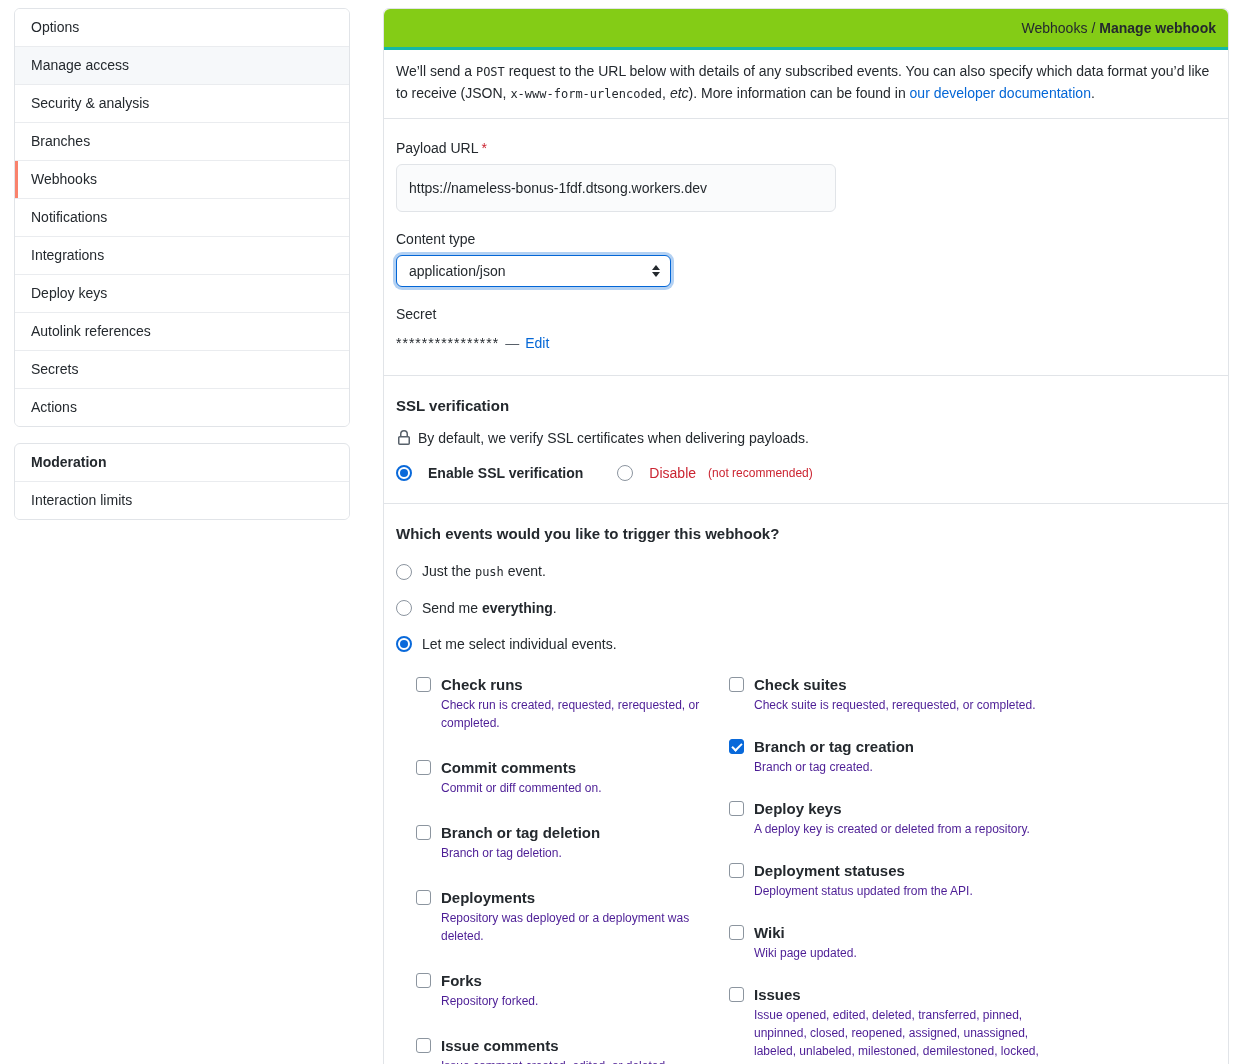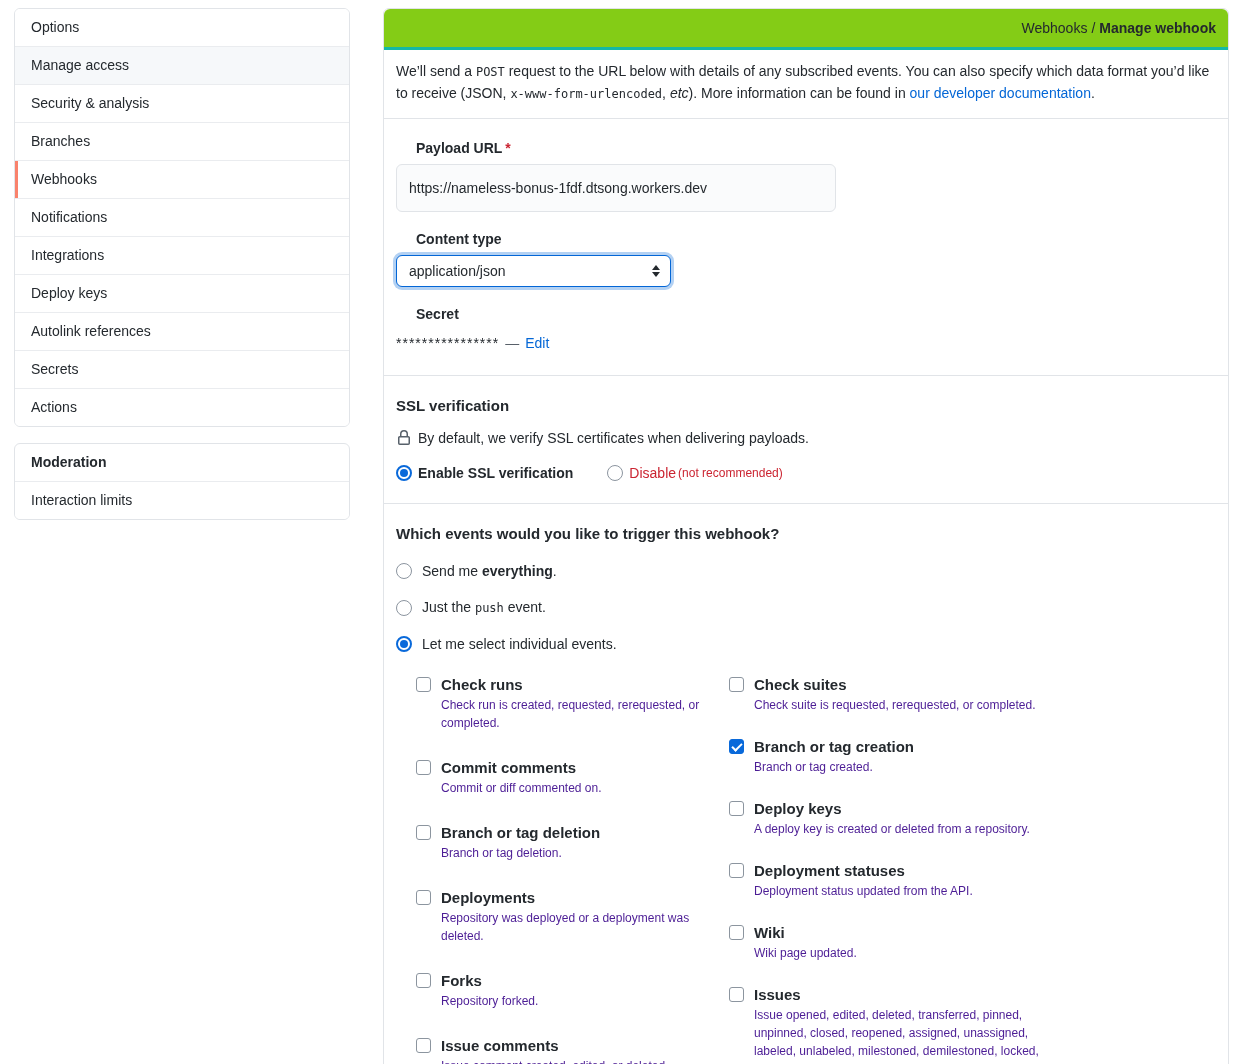--- a/index.html
+++ b/index.html
@@ -37,21 +37,21 @@
     background: #84cc16; border-bottom: 3px solid #14b8a6;
     border-radius: 6px 6px 0 0; padding: 9px 12px; line-height: 20px; text-align: right;
   }
   .main-header .sep { color: #24292e; margin: 0 4px; }
   .main-header .title-strong { font-weight: 700; }
 
   .intro { padding: 11px 12px 13px 12px; border-bottom: 1px solid #e1e4e8; line-height: 21px; }
   .intro em { font-style: italic; }
 
   .form-section { padding: 20px 12px 22px 12px; border-bottom: 1px solid #e1e4e8; }
-  .field-label { display: block; font-weight: 700; margin-bottom: 7px; line-height: 18px; margin-left: 20px; }
+  .field-label { display: block; font-weight: 400; margin-bottom: 7px; line-height: 18px; }
   .required { color: #cb2431; margin-left: 3px; }
   .text-input {
     display: block; width: 440px; height: 48px; padding: 5px 12px;
     font-family: inherit; font-size: 14px; color: #24292e;
     background: #fafbfc; border: 1px solid #e1e4e8; border-radius: 6px; outline: none;
   }
   .field-group { margin-bottom: 18px; }
   .select-control {
     display: flex; align-items: center; justify-content: space-between;
     width: 275px; height: 32px; padding: 0 10px 0 12px; background: #fff;
@@ -63,21 +63,21 @@
   .chevrons .down { width: 0; height: 0; border-left: 4px solid transparent; border-right: 4px solid transparent; border-top: 5px solid #24292e; }
   .secret-row { display: flex; align-items: center; gap: 6px; line-height: 20px; }
   .secret-mask { letter-spacing: 1px; color: #24292e; }
   .secret-dash { color: #586069; }
 
   .ssl-section { padding: 20px 12px 22px 12px; border-bottom: 1px solid #e1e4e8; }
   .section-heading { font-weight: 700; font-size: 15px; line-height: 20px; margin: 0 0 12px 0; }
   .lock-line { display: flex; align-items: center; gap: 6px; color: #24292e; margin-bottom: 17px; line-height: 20px; }
   .lock-line svg { flex: none; fill: #57606a; }
   .radio-row { display: flex; align-items: center; gap: 34px; }
-  .radio-choice { display: flex; align-items: center; gap: 6px; cursor: pointer; }
+  .radio-choice { display: flex; align-items: center; gap: 16px; cursor: pointer; }
   .radio {
     width: 16px; height: 16px; border: 1px solid #8c959f; border-radius: 50%;
     background: #fff; flex: none; position: relative;
   }
   .radio.checked { border: 2px solid #0969da; }
   .radio.checked::after {
     content: ""; position: absolute; left: 2px; top: 2px; right: 2px; bottom: 2px;
     border-radius: 50%; background: #0969da;
   }
   .bold { font-weight: 700; }
@@ -184,26 +184,26 @@
           <span class="danger-note" style="margin-left:-4px;">(not recommended)</span>
         </label>
       </div>
     </div>
 
     <div class="events-section">
       <h4 class="section-heading" style="margin-bottom:17px;">Which events would you like to trigger this webhook?</h4>
 
       <label class="trigger-option">
         <span class="radio"></span>
-        <span><span>Send me </span><span class="bold">everything</span><span>.</span></span>
+        <span><span>Just the </span><code class="inline">push</code><span> event.</span></span>
       </label>
 
       <label class="trigger-option">
         <span class="radio"></span>
-        <span><span>Just the </span><code class="inline">push</code><span> event.</span></span>
+        <span><span>Send me </span><span class="bold">everything</span><span>.</span></span>
       </label>
 
       <label class="trigger-option">
         <span class="radio checked"></span>
         <span>Let me select individual events.</span>
       </label>
 
       <div class="events-grid">
         <div class="events-col">
           <label class="event-item">

